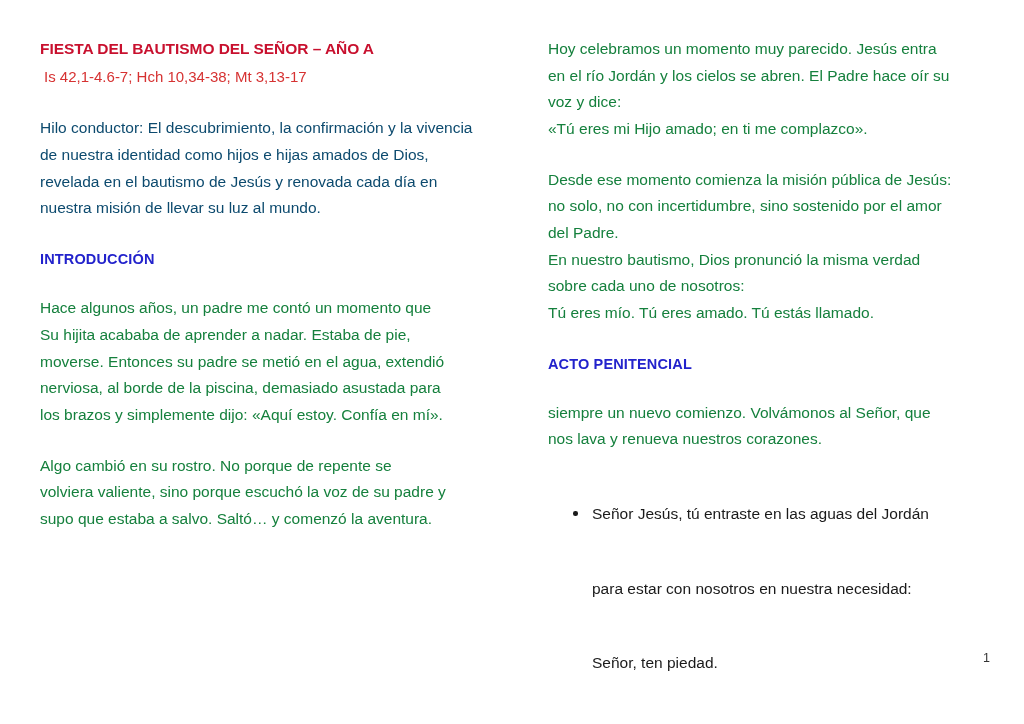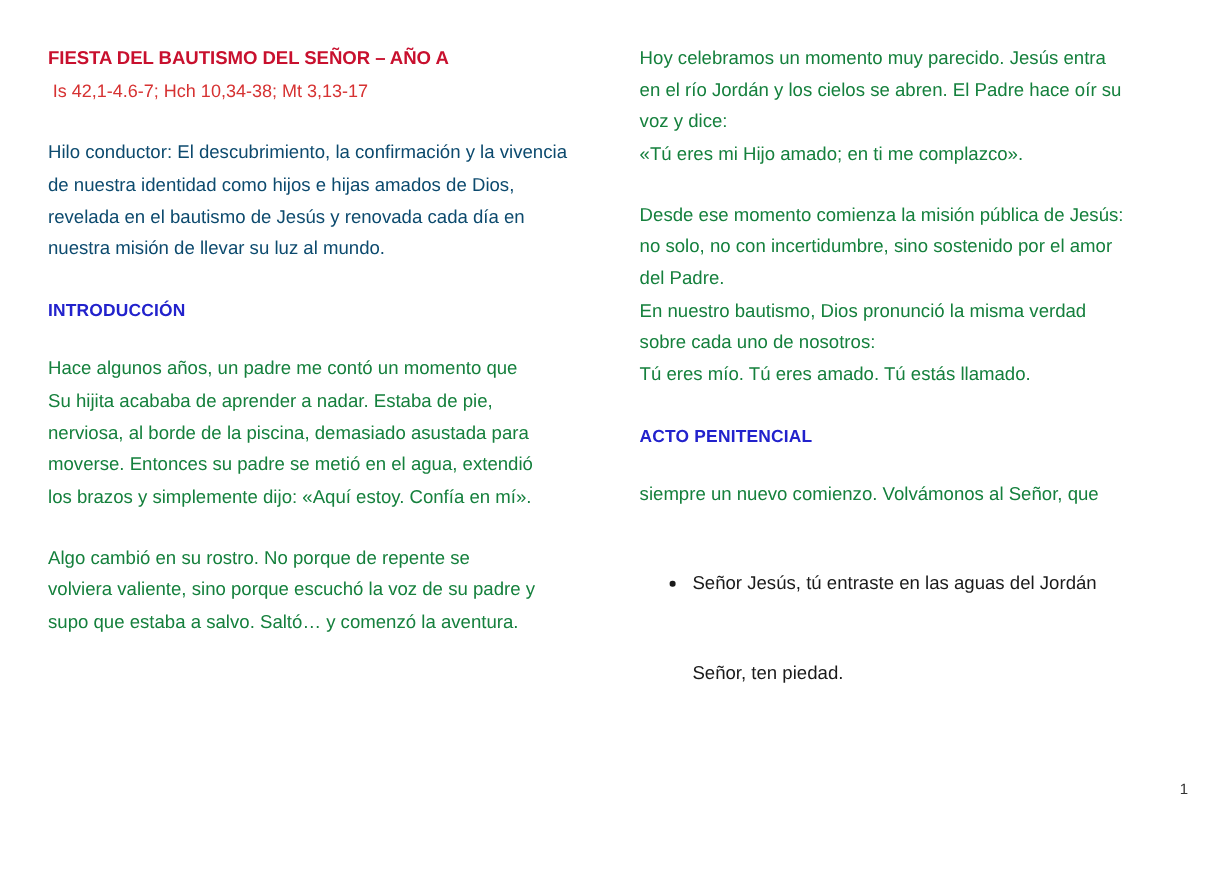--- a/index.html
+++ b/index.html
@@ -25,21 +25,21 @@
     width: 1024px;
     height: 724px;
     box-sizing: border-box;
     padding: 36px 34px 0 40px;
   }
 
   .columns {
     display: flex;
     flex-direction: row;
     align-items: flex-start;
-    gap: 41px;
+    gap: 56px;
   }
 
   .col {
     width: 452px;
     flex: 0 0 452px;
   }
 
   
   .doc-title {
     font-size: 15.5px;
@@ -141,22 +141,22 @@
       </div>
 
       <div class="section-heading">INTRODUCCIÓN</div>
 
       <div class="para">
         <span class="ln">Hace algunos años, un padre me contó un momento que</span>
       </div>
 
       <div class="para tight">
         <span class="ln">Su hijita acababa de aprender a nadar. Estaba de pie,</span>
+        <span class="ln">moverse. Entonces su padre se metió en el agua, extendió</span>
         <span class="ln">nerviosa, al borde de la piscina, demasiado asustada para</span>
-        <span class="ln">moverse. Entonces su padre se metió en el agua, extendió</span>
         <span class="ln">los brazos y simplemente dijo: «Aquí estoy. Confía en mí».</span>
       </div>
 
       <div class="para">
         <span class="ln">Algo cambió en su rostro. No porque de repente se</span>
         <span class="ln">volviera valiente, sino porque escuchó la voz de su padre y</span>
         <span class="ln">supo que estaba a salvo. Saltó… y comenzó la aventura.</span>
       </div>
 
     </div>
@@ -176,26 +176,28 @@
         <span class="ln">del Padre.</span>
         <span class="ln">En nuestro bautismo, Dios pronunció la misma verdad</span>
         <span class="ln">sobre cada uno de nosotros:</span>
         <span class="ln">Tú eres mío. Tú eres amado. Tú estás llamado.</span>
       </div>
 
       <div class="section-heading">ACTO PENITENCIAL</div>
 
       <div class="para">
         <span class="ln">siempre un nuevo comienzo. Volvámonos al Señor, que</span>
+        <span class="ln">nos lava y renueva nuestros corazones.</span>
       </div>
 
       <ul class="bullets">
         <li>
           <span class="bullet-dot"></span>
           <span class="ln">Señor Jesús, tú entraste en las aguas del Jordán</span>
+          <span class="ln">para estar con nosotros en nuestra necesidad:</span>
           <span class="ln">Señor, ten piedad.</span>
         </li>
       </ul>
 
     </div>
 
   </div>
 
   <div class="page-number">1</div>
 </div>

